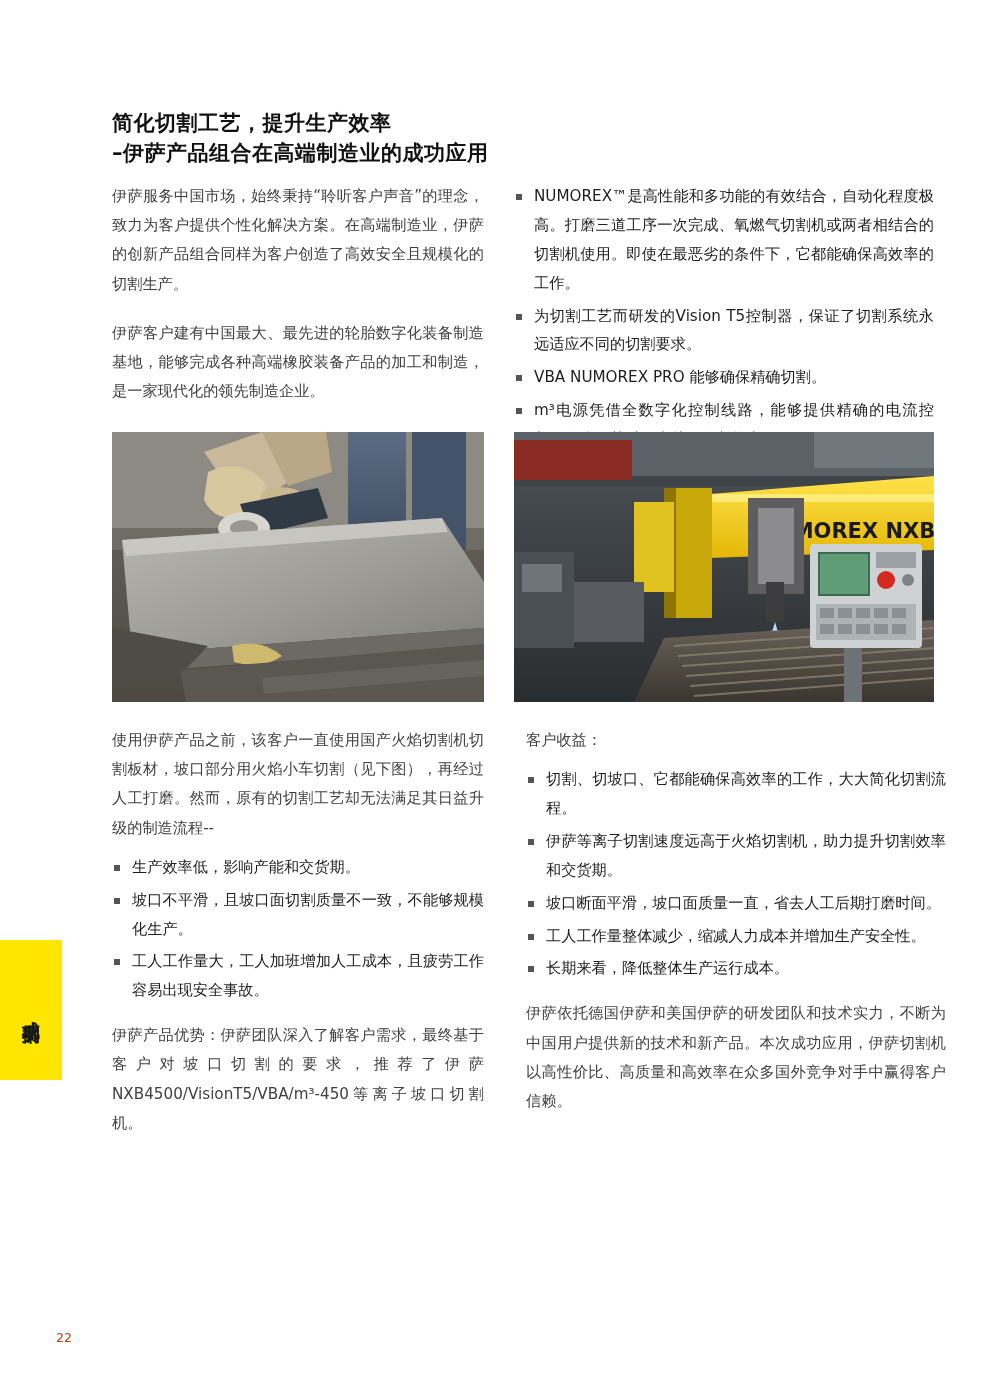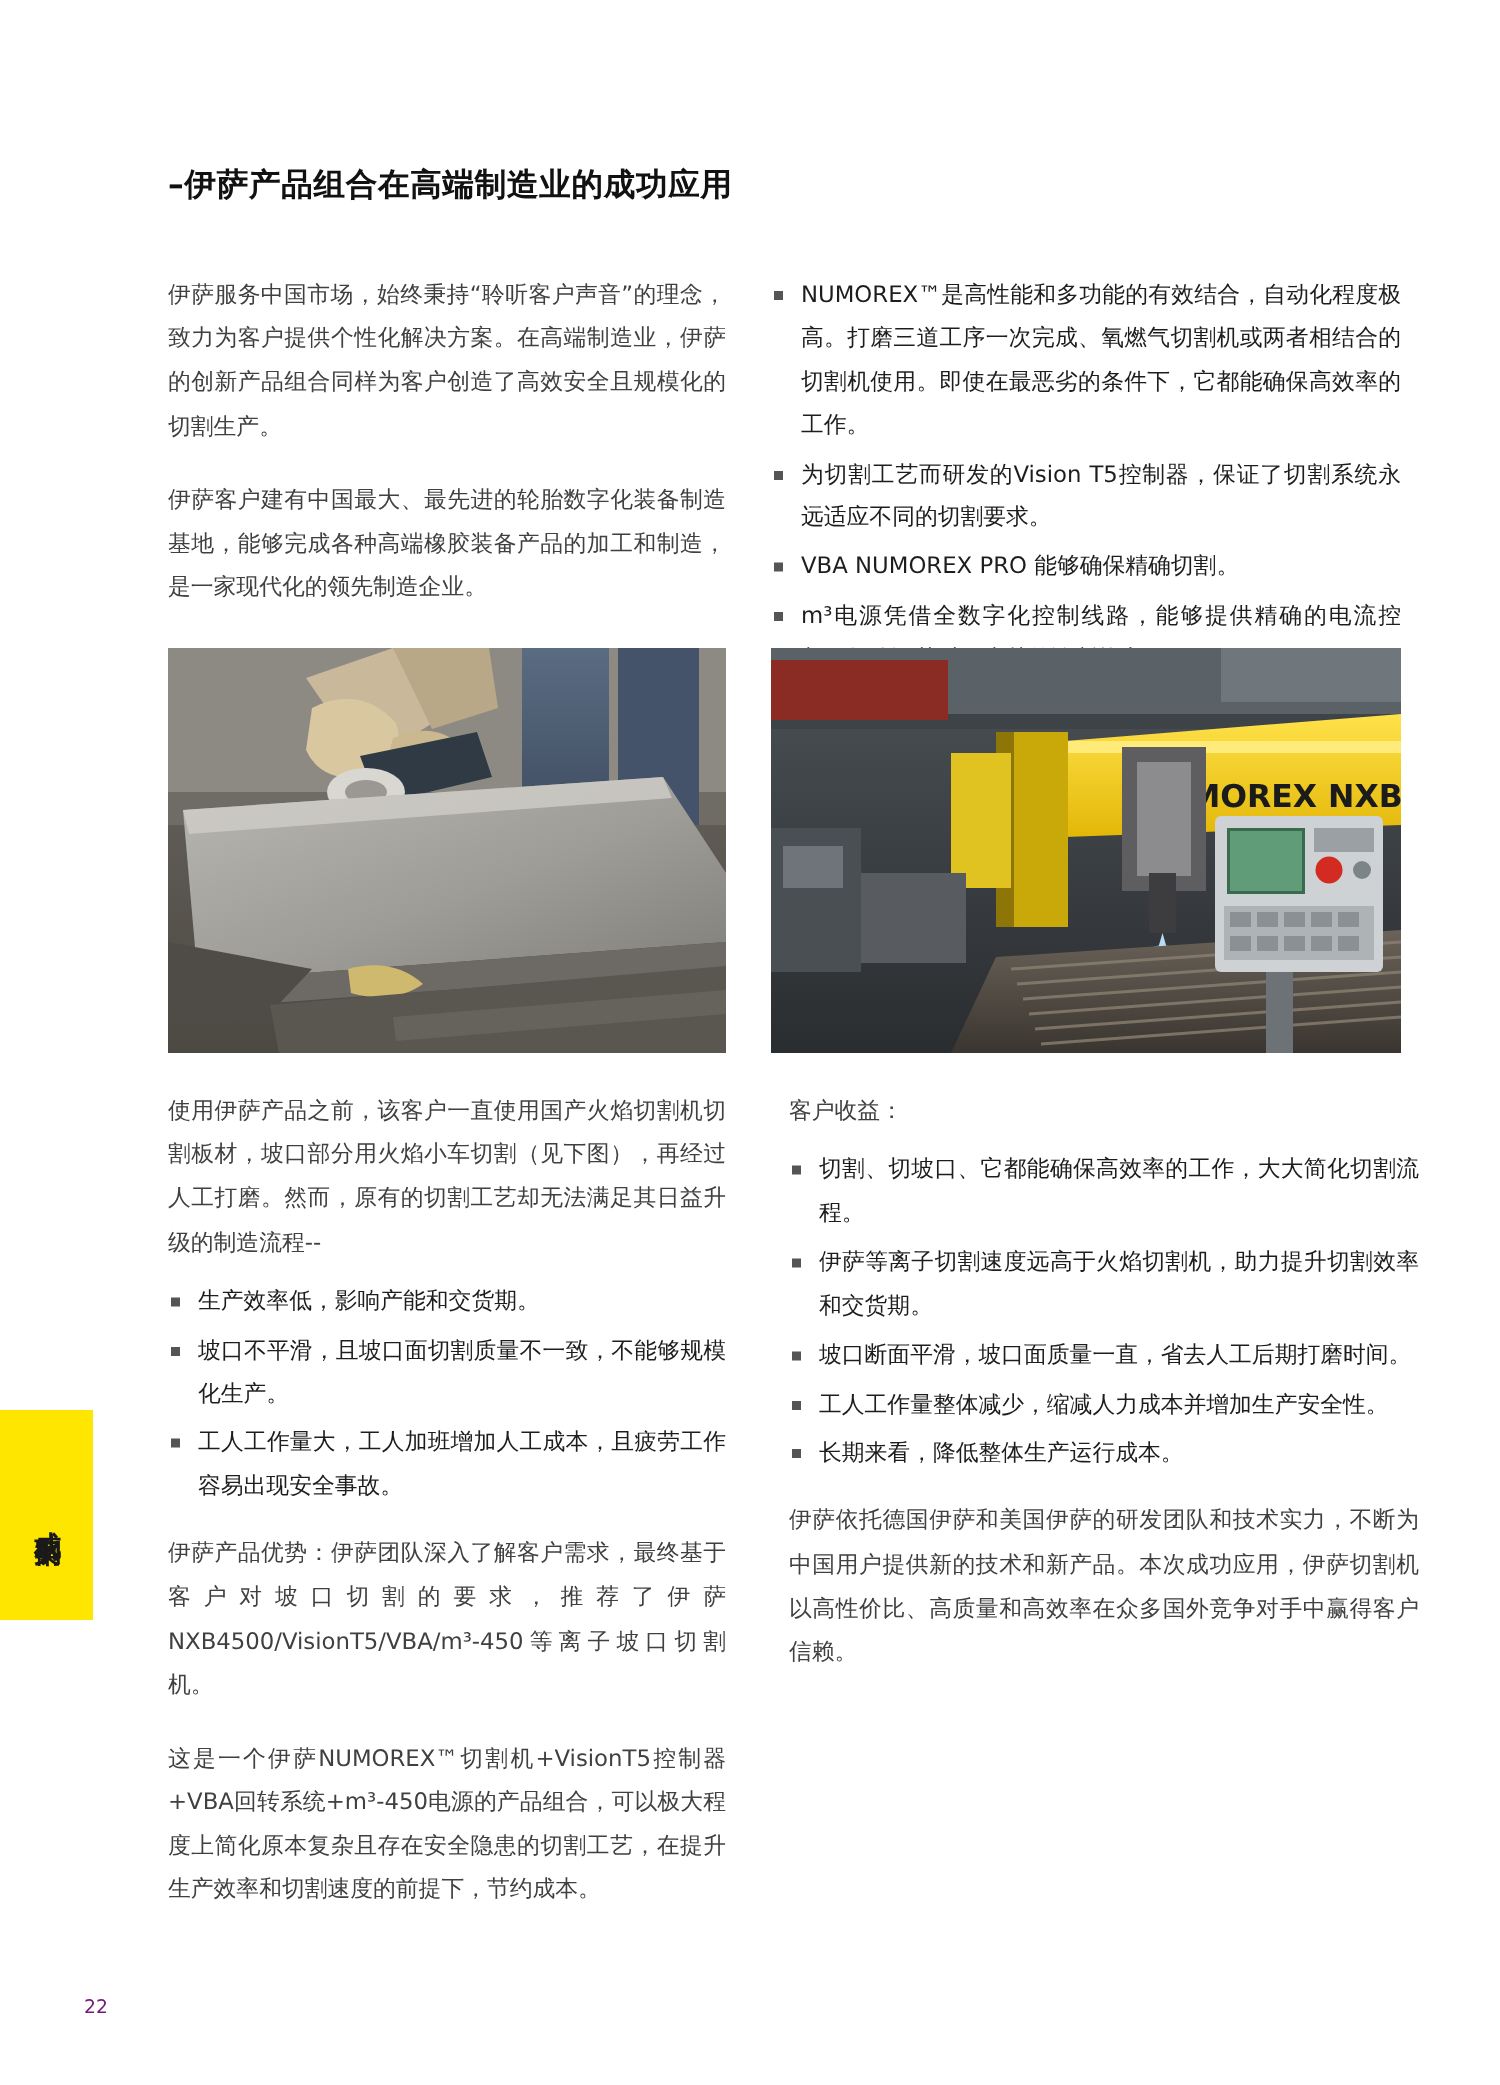--- a/index.html
+++ b/index.html
@@ -132,33 +132,34 @@
     left: 514px;
     top: 726px;
     width: 420px;
     margin-left: 12px;
   }
   .page-number {
     position: absolute;
     left: 56px;
     top: 1330px;
     font-size: 12.5px;
-    color: #701a75;
+    color: #c2410c;
   }
 </style>
 </head>
 <body>
 
 <div class="page">
 
   <div class="side-tab">
     <span class="side-tab-text">成功案例</span>
   </div>
 
   <div class="title-block">
+    <div class="title-line">简化切割工艺，提升生产效率</div>
     <div class="title-line">–伊萨产品组合在高端制造业的成功应用</div>
   </div>
 
   <div class="col-left">
     <p class="body">伊萨服务中国市场，始终秉持“聆听客户声音”的理念，致力为客户提供个性化解决方案。在高端制造业，伊萨的创新产品组合同样为客户创造了高效安全且规模化的切割生产。</p>
     <p class="body">伊萨客户建有中国最大、最先进的轮胎数字化装备制造基地，能够完成各种高端橡胶装备产品的加工和制造，是一家现代化的领先制造企业。</p>
   </div>
 
   <div class="col-right">
     <ul class="bullets">
@@ -298,21 +299,20 @@
   </div>
 
   <div class="col-left-2">
     <p class="body tight">使用伊萨产品之前，该客户一直使用国产火焰切割机切割板材，坡口部分用火焰小车切割（见下图），再经过人工打磨。然而，原有的切割工艺却无法满足其日益升级的制造流程--</p>
     <ul class="bullets">
       <li>生产效率低，影响产能和交货期。</li>
       <li>坡口不平滑，且坡口面切割质量不一致，不能够规模化生产。</li>
       <li>工人工作量大，工人加班增加人工成本，且疲劳工作容易出现安全事故。</li>
     </ul>
     <p class="body">伊萨产品优势：伊萨团队深入了解客户需求，最终基于客户对坡口切割的要求，推荐了伊萨NXB4500/VisionT5/VBA/m³-450等离子坡口切割机。</p>
-    <p class="body">这是一个伊萨NUMOREX™切割机+VisionT5控制器+VBA回转系统+m³-450电源的产品组合，可以极大程度上简化原本复杂且存在安全隐患的切割工艺，在提升生产效率和切割速度的前提下，节约成本。</p>
   </div>
 
   <div class="col-right-2">
     <p class="body tight">客户收益：</p>
     <ul class="bullets">
       <li>切割、切坡口、它都能确保高效率的工作，大大简化切割流程。</li>
       <li>伊萨等离子切割速度远高于火焰切割机，助力提升切割效率和交货期。</li>
       <li>坡口断面平滑，坡口面质量一直，省去人工后期打磨时间。</li>
       <li>工人工作量整体减少，缩减人力成本并增加生产安全性。</li>
       <li>长期来看，降低整体生产运行成本。</li>

